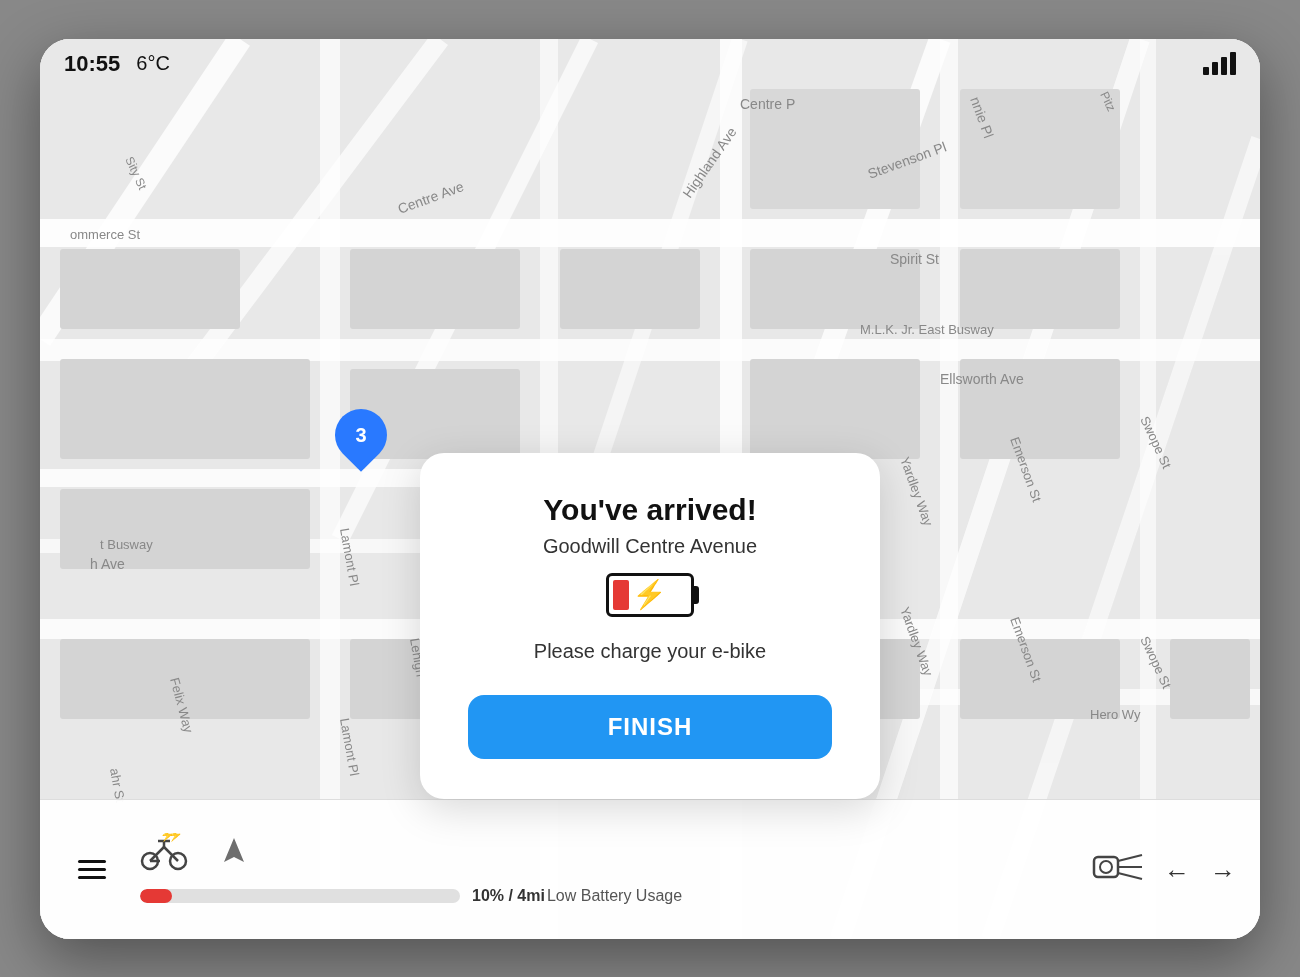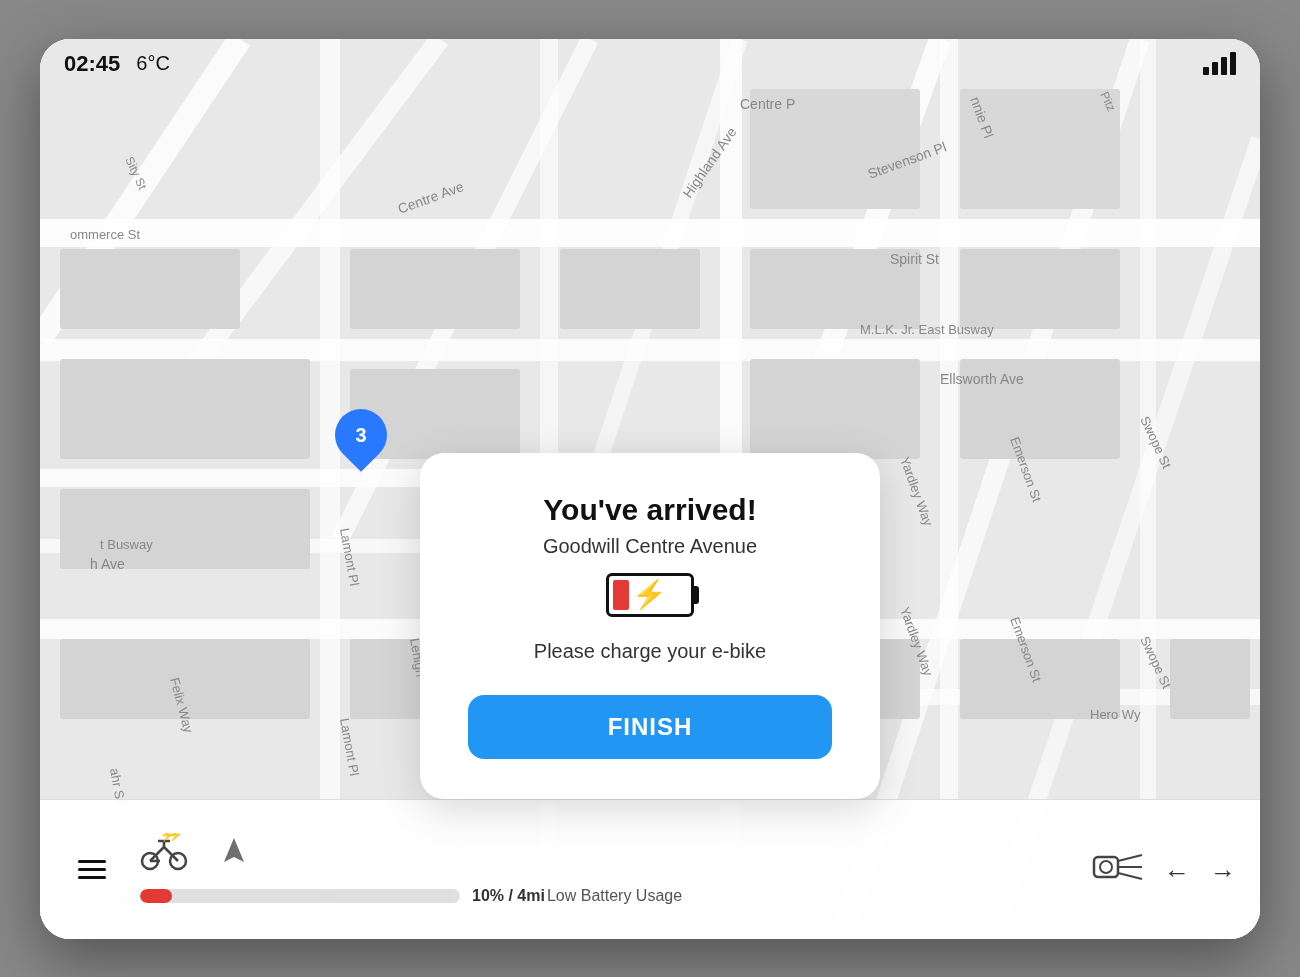--- a/index.html
+++ b/index.html
@@ -372,21 +372,21 @@
       <text x="970" y="580" font-size="13" fill="#888" font-family="Arial" transform="rotate(70,970,580)">Emerson St</text>
       <text x="1050" y="680" font-size="13" fill="#888" font-family="Arial">Hero Wy</text>
       <text x="1100" y="600" font-size="13" fill="#888" font-family="Arial" transform="rotate(65,1100,600)">Swope St</text>
       <text x="300" y="680" font-size="13" fill="#888" font-family="Arial" transform="rotate(80,300,680)">Lamont Pl</text>
       <text x="930" y="60" font-size="14" fill="#888" font-family="Arial" transform="rotate(70,930,60)">nnie Pl</text>
     </svg>
   </div>
 
   <div class="status-bar">
     <div class="status-left">
-      <span class="status-time">02:45</span>
+      <span class="status-time">10:55</span>
       <span class="status-temp">6°C</span>
     </div>
     <div class="bars-container">
       <div class="signal-bar" style="height:8px"></div>
       <div class="signal-bar" style="height:13px"></div>
       <div class="signal-bar" style="height:18px"></div>
       <div class="signal-bar" style="height:23px"></div>
     </div>
   </div>
 

